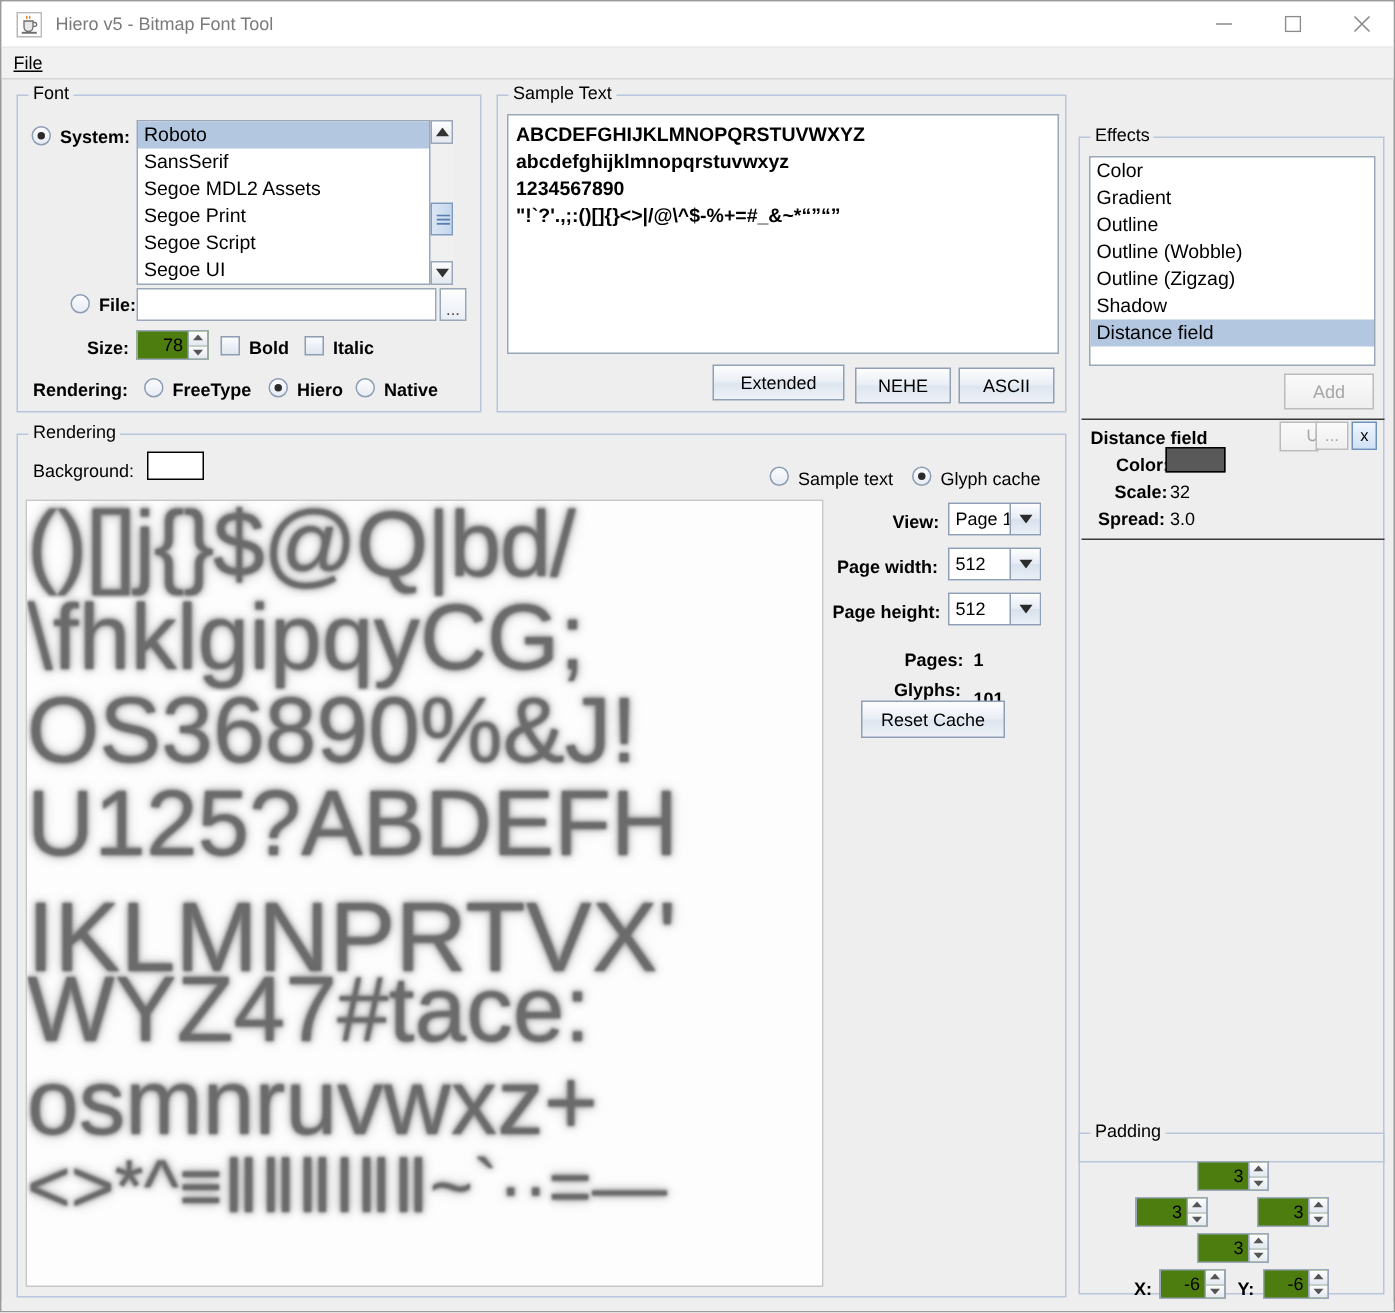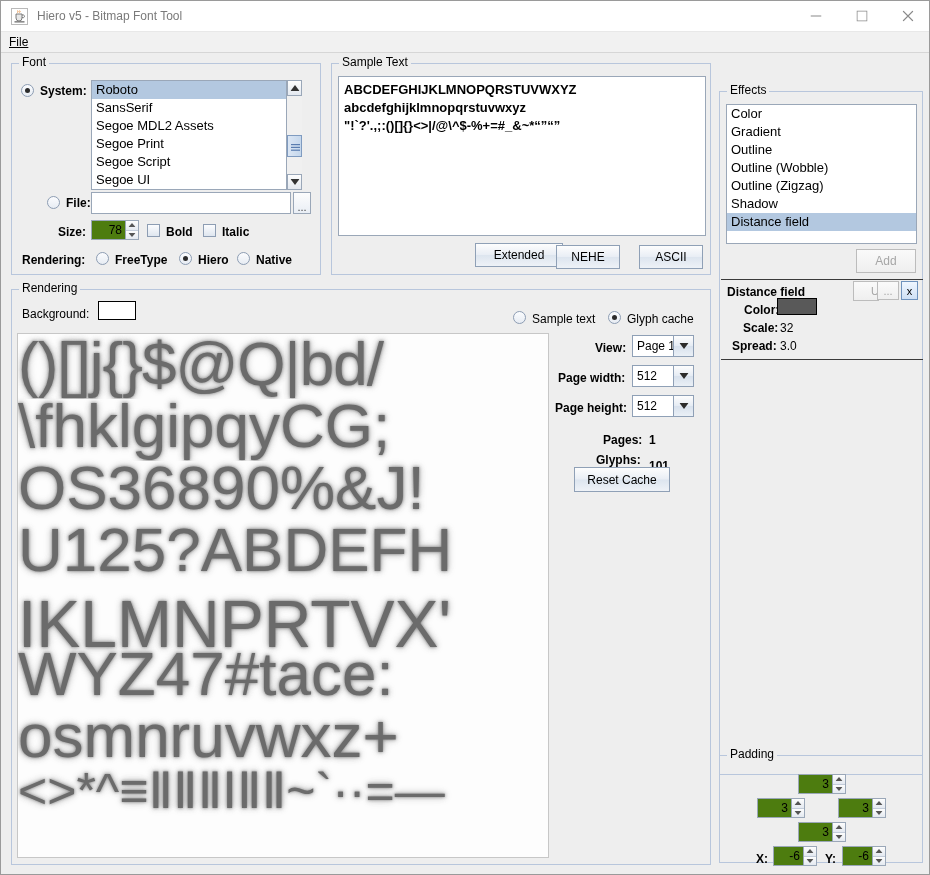--- a/index.html
+++ b/index.html
@@ -434,25 +434,26 @@
     <div class="radio" style="left:225px; top:188px;"></div>
     <div class="lbl bold" style="left:244px; top:189px;">Native</div>
   </div>
 
   <div class="group" style="left:330px; top:62px; width:380px; height:212px;">
     <div class="group-title">Sample Text</div>
 
     <div class="textarea" style="left:6px; top:12px; width:368px; height:160px;">
       <div class="sample-line">ABCDEFGHIJKLMNOPQRSTUVWXYZ</div>
       <div class="sample-line">abcdefghijklmnopqrstuvwxyz</div>
+      <div class="sample-line">1234567890</div>
       <div class="sample-line">"!`?'.,;:()[]{}&lt;&gt;|/@\^$-%+=#_&amp;~*“”“”</div>
     </div>
 
     <div class="button" style="left:143px; top:179px; width:88px; height:24px;">Extended</div>
-    <div class="button" style="left:224px; top:181px; width:64px; height:24px;">NEHE</div>
+    <div class="button" style="left:238px; top:181px; width:64px; height:24px;">NEHE</div>
     <div class="button" style="left:307px; top:181px; width:64px; height:24px;">ASCII</div>
   </div>
 
   <div class="group" style="left:718px; top:62px; width:204px; height:684px;margin-top:28px;">
     <div class="group-title">Effects</div>
 
     <div class="listbox" style="left:6px; top:12px; width:191px; height:140px;">
       <div class="list-row">Color</div>
       <div class="list-row">Gradient</div>
       <div class="list-row">Outline</div>

